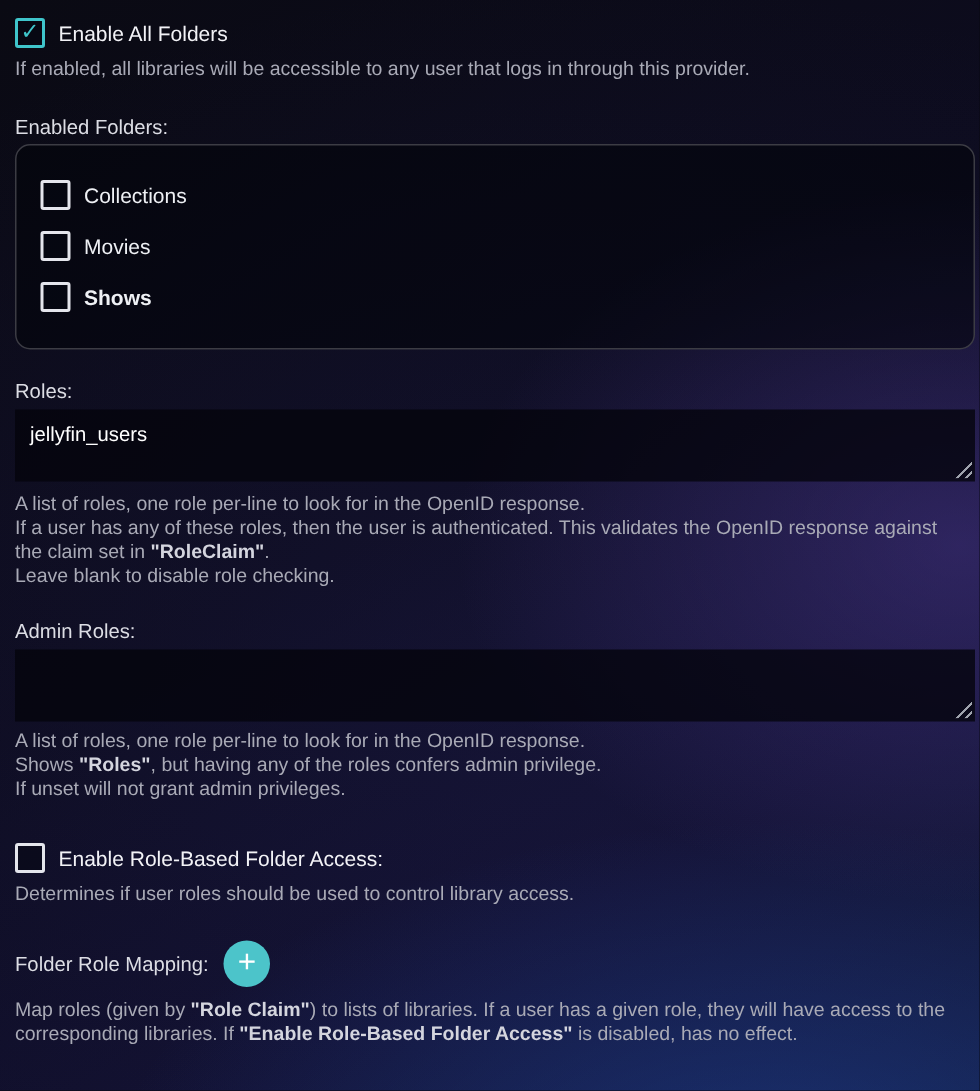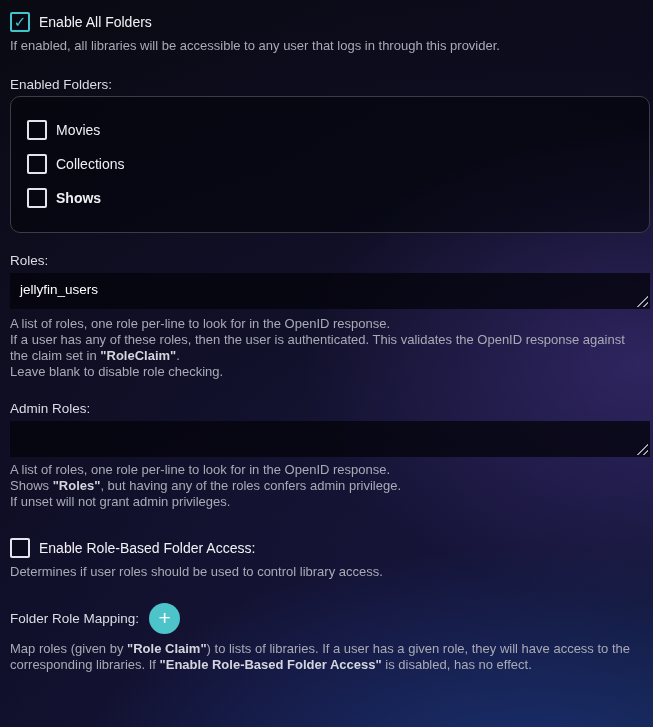--- a/index.html
+++ b/index.html
@@ -40,21 +40,21 @@
     background:rgba(2,3,9,0.55);
     padding:23px 16px 24px 16px;
     width:640px;
   }
   .fieldset .checkbox-row { margin-bottom:14px; }
   .fieldset .checkbox-row:last-child { margin-bottom:0;font-weight:bold; }
   .fieldset .checkbox-row .cb-label { color:#eef0f4; }
 
   .textarea-wrap { position:relative; width:640px; }
   textarea {
-    width:100%; height:36px; display:block;
+    width:100%; height:48px; display:block;
     background:rgba(4,4,12,0.78);
     border:none; outline:none; resize:none;
     color:#fff; font-family:"Liberation Sans","DejaVu Sans",sans-serif;
     font-size:13.5px; padding:9px 10px;
   }
   .resize-handle {
     position:absolute; right:2px; bottom:2px; width:13px; height:13px;
     background:repeating-linear-gradient(135deg, rgba(0,0,0,0) 0 2.5px, #9fa3ad 2.5px 4px);
     clip-path:polygon(100% 0, 0 100%, 100% 100%);
     cursor:nwse-resize;
@@ -97,27 +97,27 @@
     <span class="cb-label">Enable All Folders</span>
   </div>
   <div class="desc m-desc1"><span>If enabled, all libraries will be accessible to any user that logs in through this provider.</span></div>
 
   <div class="section-label m-enabled-folders-label">Enabled Folders:</div>
   <div class="fieldset">
     <div class="checkbox-row">
       <div class="checkbox">
         
       </div>
-      <span class="cb-label">Movies</span>
+      <span class="cb-label">Collections</span>
     </div>
     <div class="checkbox-row">
       <div class="checkbox">
         
       </div>
-      <span class="cb-label">Collections</span>
+      <span class="cb-label">Movies</span>
     </div>
     <div class="checkbox-row">
       <div class="checkbox">
         
       </div>
       <span class="cb-label">Shows</span>
     </div>
   </div>
 
   <div class="section-label m-roles-label">Roles:</div>

